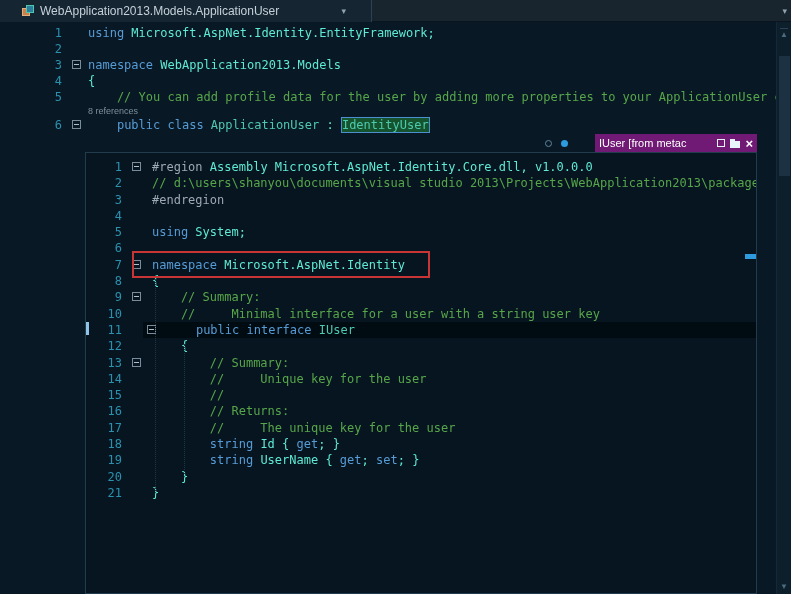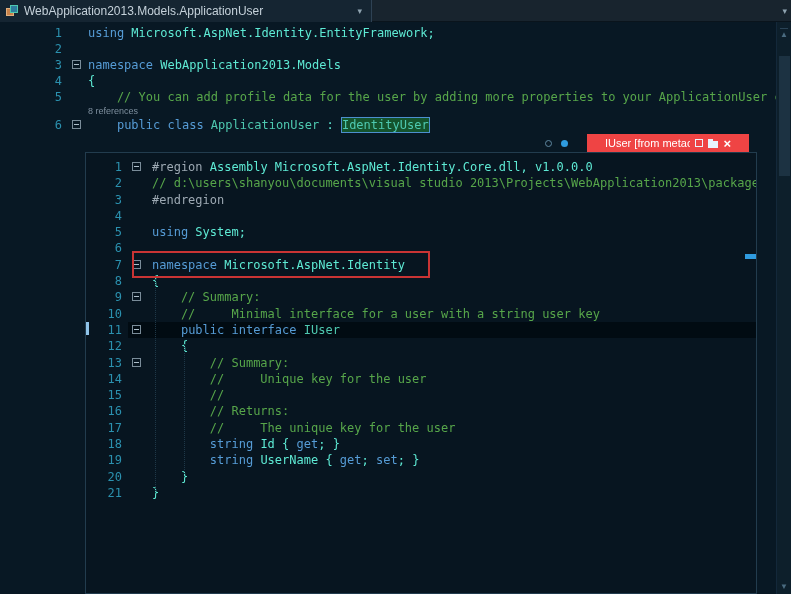--- a/index.html
+++ b/index.html
@@ -4,21 +4,21 @@
 <style>
   * { margin:0; padding:0; box-sizing:border-box; }
   html,body { width:791px; height:594px; overflow:hidden; background:#081824; }
   .app { position:relative; width:791px; height:594px; background:#081824;
          font-family:"Liberation Sans", sans-serif; overflow:hidden; }
 
   
   .navbar { position:absolute; top:0; left:0; width:791px; height:22px;
             background:#18242E; border-bottom:1px solid #0A141C; display:flex; align-items:center; }
   .nav-combo { display:flex; align-items:center; width:372px; height:22px;
-               background:#152532; border-right:1px solid #2E4254; padding:0 6px; cursor:default; }
+               background:#152532; border-right:1px solid #2E4254; padding:0 22px; cursor:default; }
   .nav-combo-label { flex:1; color:#C5D1DA; font-size:12px; white-space:nowrap; overflow:hidden; }
   .nav-chevron { color:#8FA3B0; font-size:9px; padding:0 3px; }
   .member-chevron { position:absolute; right:4px; top:0; height:22px; display:flex; align-items:center;
                     color:#8FA3B0; font-size:9px; }
   .class-icon { width:12px; height:12px; position:relative; margin-right:6px; flex-shrink:0; }
   .class-icon .c1 { position:absolute; left:0; top:3px; width:8px; height:8px; background:#C8824A; border:1px solid #E0B080; }
   .class-icon .c2 { position:absolute; left:4px; top:0; width:8px; height:8px; background:#2E7D9E; border:1px solid #4EC9B0; }
 
   
   .code-row { display:flex; height:16px; align-items:stretch; }
@@ -46,37 +46,37 @@
   .lens-row { height:12px; }
   .codelens { font:9px/12px "Liberation Sans", sans-serif; color:#7E8F9E; cursor:pointer; }
   .lens-row .fold-margin { width:20px; }
 
   
   .peek-header { position:absolute; top:134px; left:85px; width:672px; height:18px; }
   .peek-dot-hollow { position:absolute; left:460px; top:6px; width:7px; height:7px;
                      border-radius:50%; border:1px solid #5E87A0; cursor:pointer; }
   .peek-dot-filled { position:absolute; left:476px; top:6px; width:7px; height:7px;
                      border-radius:50%; background:#2F9BDF; cursor:pointer; }
-  .peek-tab { position:absolute; right:8px; top:0; width:162px; height:18px; background:#ef4444;
-              display:flex; align-items:center; padding:0 18px; cursor:pointer; }
+  .peek-tab { position:absolute; right:0; top:0; width:162px; height:18px; background:#701a75;
+              display:flex; align-items:center; padding:0 4px; cursor:pointer; }
   .peek-tab-title { flex:1; color:#FFFFFF; font-size:11px; white-space:nowrap; overflow:hidden; }
   .tab-ico { margin-left:5px; cursor:pointer; flex-shrink:0; }
   .promote-ico { width:8px; height:8px; border:1px solid #E8F4FC; background:transparent; }
   .folder-ico { width:10px; height:7px; background:#E8F4FC; position:relative; margin-top:2px; }
   .folder-ico::before { content:""; position:absolute; left:0; top:-2px; width:5px; height:2px; background:#E8F4FC; }
   .close-ico { color:#FFFFFF; font-size:13px; line-height:13px; font-weight:bold; }
 
   .peek-body { position:absolute; top:152px; left:85px; width:672px; height:442px;
                background:#071520; border:1px solid #223C4E; padding-top:6px; overflow:hidden; }
   .peek-body .code-row { height:16.3px; }
   .peek-body .gutter { width:42px; line-height:16.3px; }
   .peek-body .fold-margin { width:24px; }
   .peek-body .fold-box { background:#071520; }
   .peek-body .code-text { line-height:16.3px; }
-  .code-row.hl .row-content { background:#010B12; }
+  .code-row.hl .row-content { background:#010B12;margin-left:15px; }
   .code-row.hl .fold-box { background:#010B12; }
 
   .indent-guide { position:absolute; width:0; border-left:1px dotted #1E3848; }
   .guide-outer { left:69px; top:126px; height:212px; }
   .guide-inner { left:98px; top:191px; height:130px; }
 
   .red-annotation { position:absolute; left:46px; top:98px; width:298px; height:27px;
                     border:2px solid #C93434; }
   .caret-marker { position:absolute; left:-1px; top:169px; width:4px; height:13px; background:#8FC3E8; }
   .ref-marker { position:absolute; left:659px; top:101px; width:13px; height:5px; background:#2F9BDF; }

